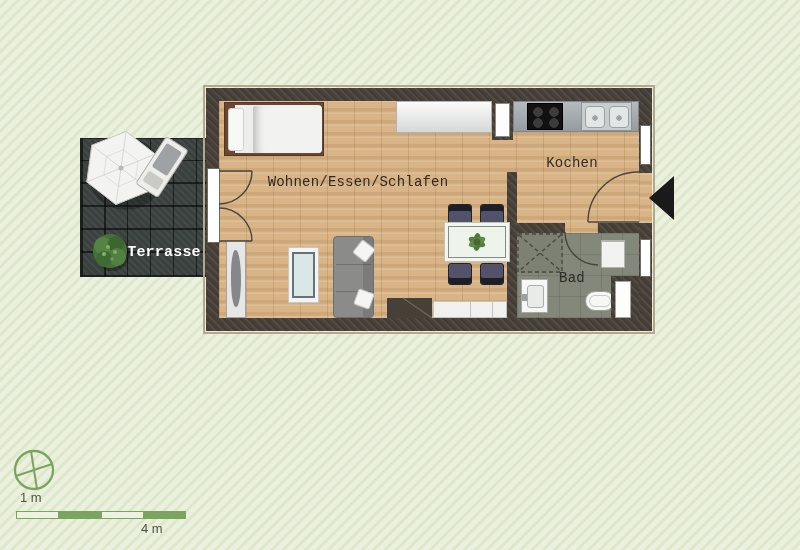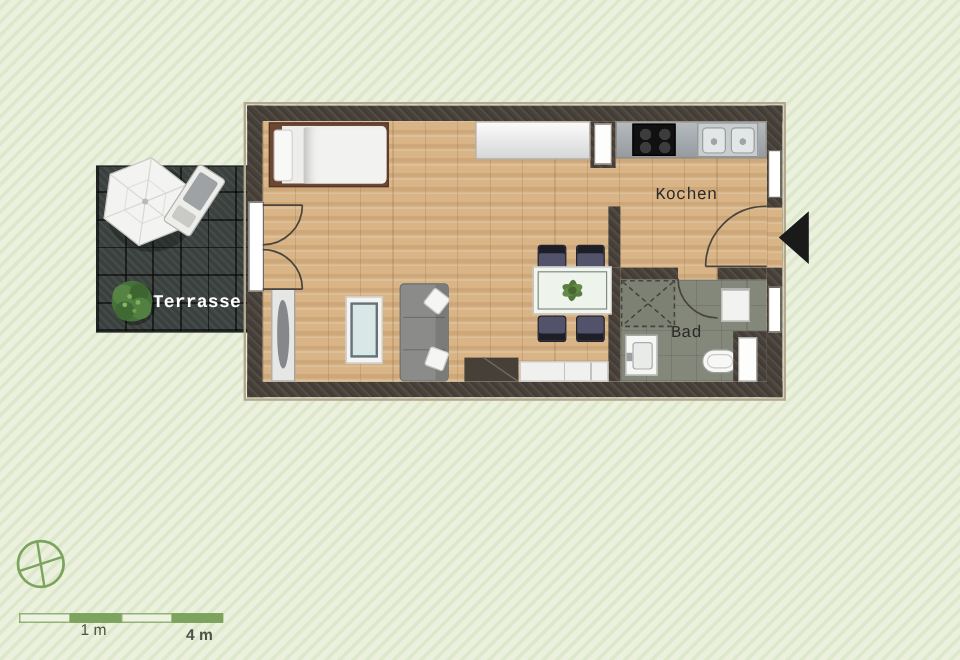--- a/index.html
+++ b/index.html
@@ -121,31 +121,32 @@
   <div class="wall" style="left:611px;top:276px;width:28px;height:42px;"></div>
   <div class="furn" style="left:615px;top:281px;width:16px;height:37px;background:#fdfdfc;border:1px solid #a5a5a2;"></div>
 
   <div class="win" style="left:207px;top:168px;width:13px;height:75px;"></div>
   <div class="wood" style="left:639px;top:173px;width:13px;height:50px;"></div>
   <div class="win" style="left:640px;top:125px;width:11px;height:40px;"></div>
   <div class="win" style="left:640px;top:239px;width:11px;height:38px;"></div>
 
   <div class="tri" style="left:649px;top:176px;"></div>
 
+  <div class="label" style="left:258px;top:174px;width:200px;text-align:center;">Wohnen/Essen/Schlafen</div>
   <div class="label" style="left:522px;top:155px;width:100px;text-align:center;">Kochen</div>
   <div class="label" style="left:552px;top:270px;width:40px;text-align:center;">Bad</div>
 
   <div class="scalebar" style="left:16px;top:511px;width:170px;">
     <div class="seg light" style="width:42px;"></div>
     <div class="seg dark" style="width:43px;"></div>
     <div class="seg light" style="width:42px;"></div>
     <div class="seg dark" style="width:43px;"></div>
   </div>
-  <div class="scale-label" style="left:20px;top:517px;margin-left:47px;">1 m</div>
-  <div class="scale-label" style="left:155px;top:521px;font-weight:bold;">4 m</div>
+  <div class="scale-label" style="left:20px;top:490px;">1 m</div>
+  <div class="scale-label" style="left:141px;top:521px;">4 m</div>
 
   <svg class="overlay" width="800" height="550" viewBox="0 0 800 550">
 
     <g transform="translate(121,168)">
       <ellipse cx="5" cy="6" rx="38" ry="36" fill="rgba(15,19,18,.35)"></ellipse>
       <polygon points="5.2,-36.6 34.3,-13.9 29.2,22.8 -5.2,36.6 -34.3,13.9 -29.2,-22.8" fill="#f3f3f1" stroke="#c6c6c2" stroke-width="1"></polygon>
       <polygon points="2.6,-18.3 17.2,-7 14.6,11.4 -2.6,18.3 -17.2,7 -14.6,-11.4" fill="none" stroke="#e0e0dd" stroke-width="1"></polygon>
       <g stroke="#d7d7d4" stroke-width="1">
         <line x1="0" y1="0" x2="5.2" y2="-36.6"></line>
           <line x1="0" y1="0" x2="34.3" y2="-13.9"></line>

